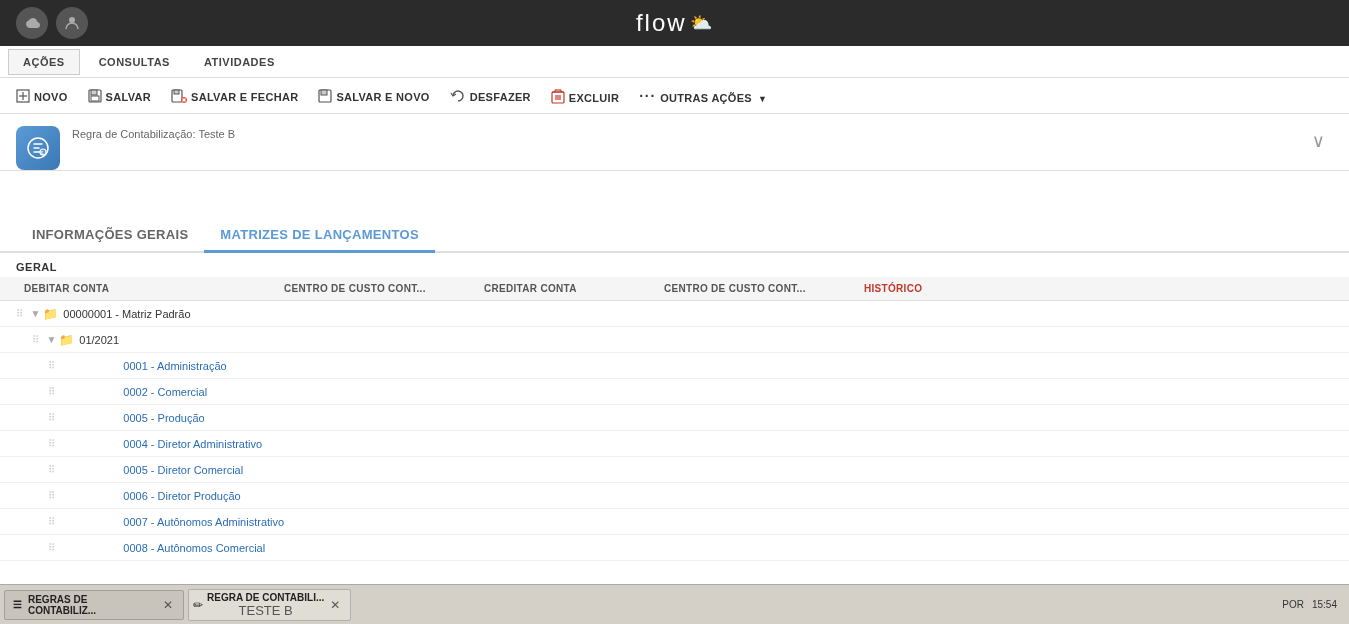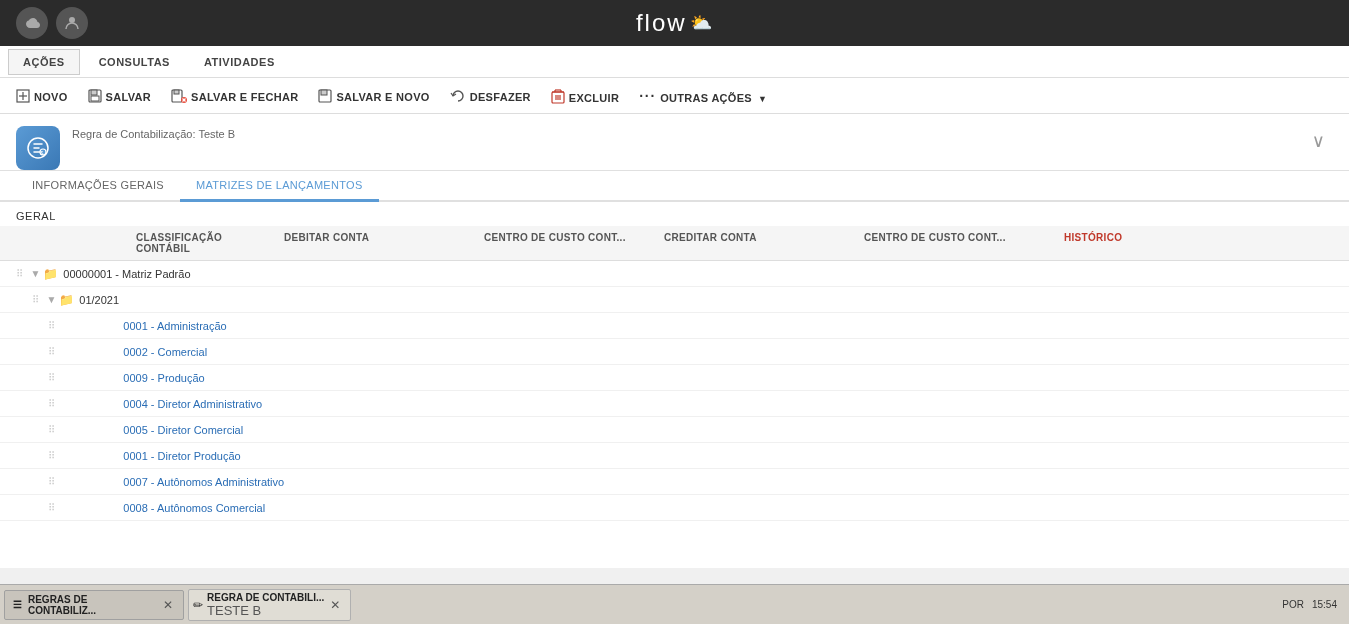--- a/index.html
+++ b/index.html
@@ -190,46 +190,47 @@
     
     .tabs-bar {
       background: #fff;
       display: flex;
       gap: 0;
       padding: 0 16px;
       border-bottom: 2px solid #e0e0e0;
     }
     .tab-item {
       padding: 8px 16px;
-      font-size: 11px;
-      font-weight: 400;
+      font-size: 13px;
+      font-weight: 700;
       color: #666;
       cursor: pointer;
       text-transform: uppercase;
       letter-spacing: 0.3px;
       border-bottom: 3px solid transparent;
       margin-bottom: -2px;
+      margin-top: 48px;
     }
     .tab-item.active {
       color: #5b9bd5;
       border-bottom: 3px solid #5b9bd5;
     }
 
     
     .main-content {
       background: #fff;
       flex: 1;
       overflow-y: auto;
       height: calc(624px - 46px - 32px - 36px - 68px - 36px - 36px);
     }
 
     
     .section-label {
       font-size: 11px;
-      font-weight: 400;
+      font-weight: 700;
       color: #333;
       padding: 8px 16px 4px 16px;
       text-transform: uppercase;
       letter-spacing: 0.5px;
     }
 
     
     .table-header {
       display: grid;
       grid-template-columns: 260px 200px 180px 200px 200px 180px;
@@ -343,20 +344,21 @@
       border-radius: 2px;
       padding: 2px 8px 2px 4px;
       cursor: pointer;
       font-size: 10px;
       color: #222;
       min-width: 160px;
     }
     .taskbar-item2-text {
       display: flex;
       flex-direction: column;
+      text-align: center;
     }
     .taskbar-item2-title { font-weight: 700; font-size: 10px; }
     .taskbar-item2-sub { font-size: 13px; color: #555; }
   </style>
 </head>
 <body>
 
 <div class="top-bar">
   <div class="top-bar-left">
     <div class="top-icon-cloud">
@@ -475,21 +477,20 @@
 
 <div class="tabs-bar">
   <div class="tab-item">INFORMAÇÕES GERAIS</div>
   <div class="tab-item active">MATRIZES DE LANÇAMENTOS</div>
 </div>
 
 <div class="main-content" style="height: calc(624px - 46px - 32px - 36px - 68px - 36px - 40px); overflow-y: auto; background:#fff;">
   <div class="section-label">GERAL</div>
 
   <div class="table-header">
-    <div class="table-col-header" style="padding-left: 120px;">CLASSIFICAÇÃO CONTÁBIL</div>
     <div class="table-col-header">DEBITAR CONTA</div>
     <div class="table-col-header">CENTRO DE CUSTO CONT...</div>
     <div class="table-col-header">CREDITAR CONTA</div>
     <div class="table-col-header">CENTRO DE CUSTO CONT...</div>
     <div class="table-col-header red">HISTÓRICO</div>
   </div>
 
   <div class="tree-table">
 
     <div class="tree-row">
@@ -519,42 +520,42 @@
       <span style="width:32px; display:inline-block;"></span>
       <span class="drag-handle">⠿</span>
       <span style="width:32px; display:inline-block;"></span>
       <span class="tree-text link">0002 - Comercial</span>
     </div>
 
     <div class="tree-row">
       <span style="width:32px; display:inline-block;"></span>
       <span class="drag-handle">⠿</span>
       <span style="width:32px; display:inline-block;"></span>
-      <span class="tree-text link">0009 - Produção</span>
+      <span class="tree-text link">0005 - Produção</span>
     </div>
 
     <div class="tree-row">
       <span style="width:32px; display:inline-block;"></span>
       <span class="drag-handle">⠿</span>
       <span style="width:32px; display:inline-block;"></span>
       <span class="tree-text link">0004 - Diretor Administrativo</span>
     </div>
 
     <div class="tree-row">
       <span style="width:32px; display:inline-block;"></span>
       <span class="drag-handle">⠿</span>
       <span style="width:32px; display:inline-block;"></span>
       <span class="tree-text link">0005 - Diretor Comercial</span>
     </div>
 
     <div class="tree-row">
       <span style="width:32px; display:inline-block;"></span>
       <span class="drag-handle">⠿</span>
       <span style="width:32px; display:inline-block;"></span>
-      <span class="tree-text link">0001 - Diretor Produção</span>
+      <span class="tree-text link">0006 - Diretor Produção</span>
     </div>
 
     <div class="tree-row">
       <span style="width:32px; display:inline-block;"></span>
       <span class="drag-handle">⠿</span>
       <span style="width:32px; display:inline-block;"></span>
       <span class="tree-text link">0007 - Autônomos Administrativo</span>
     </div>
 
     <div class="tree-row">

